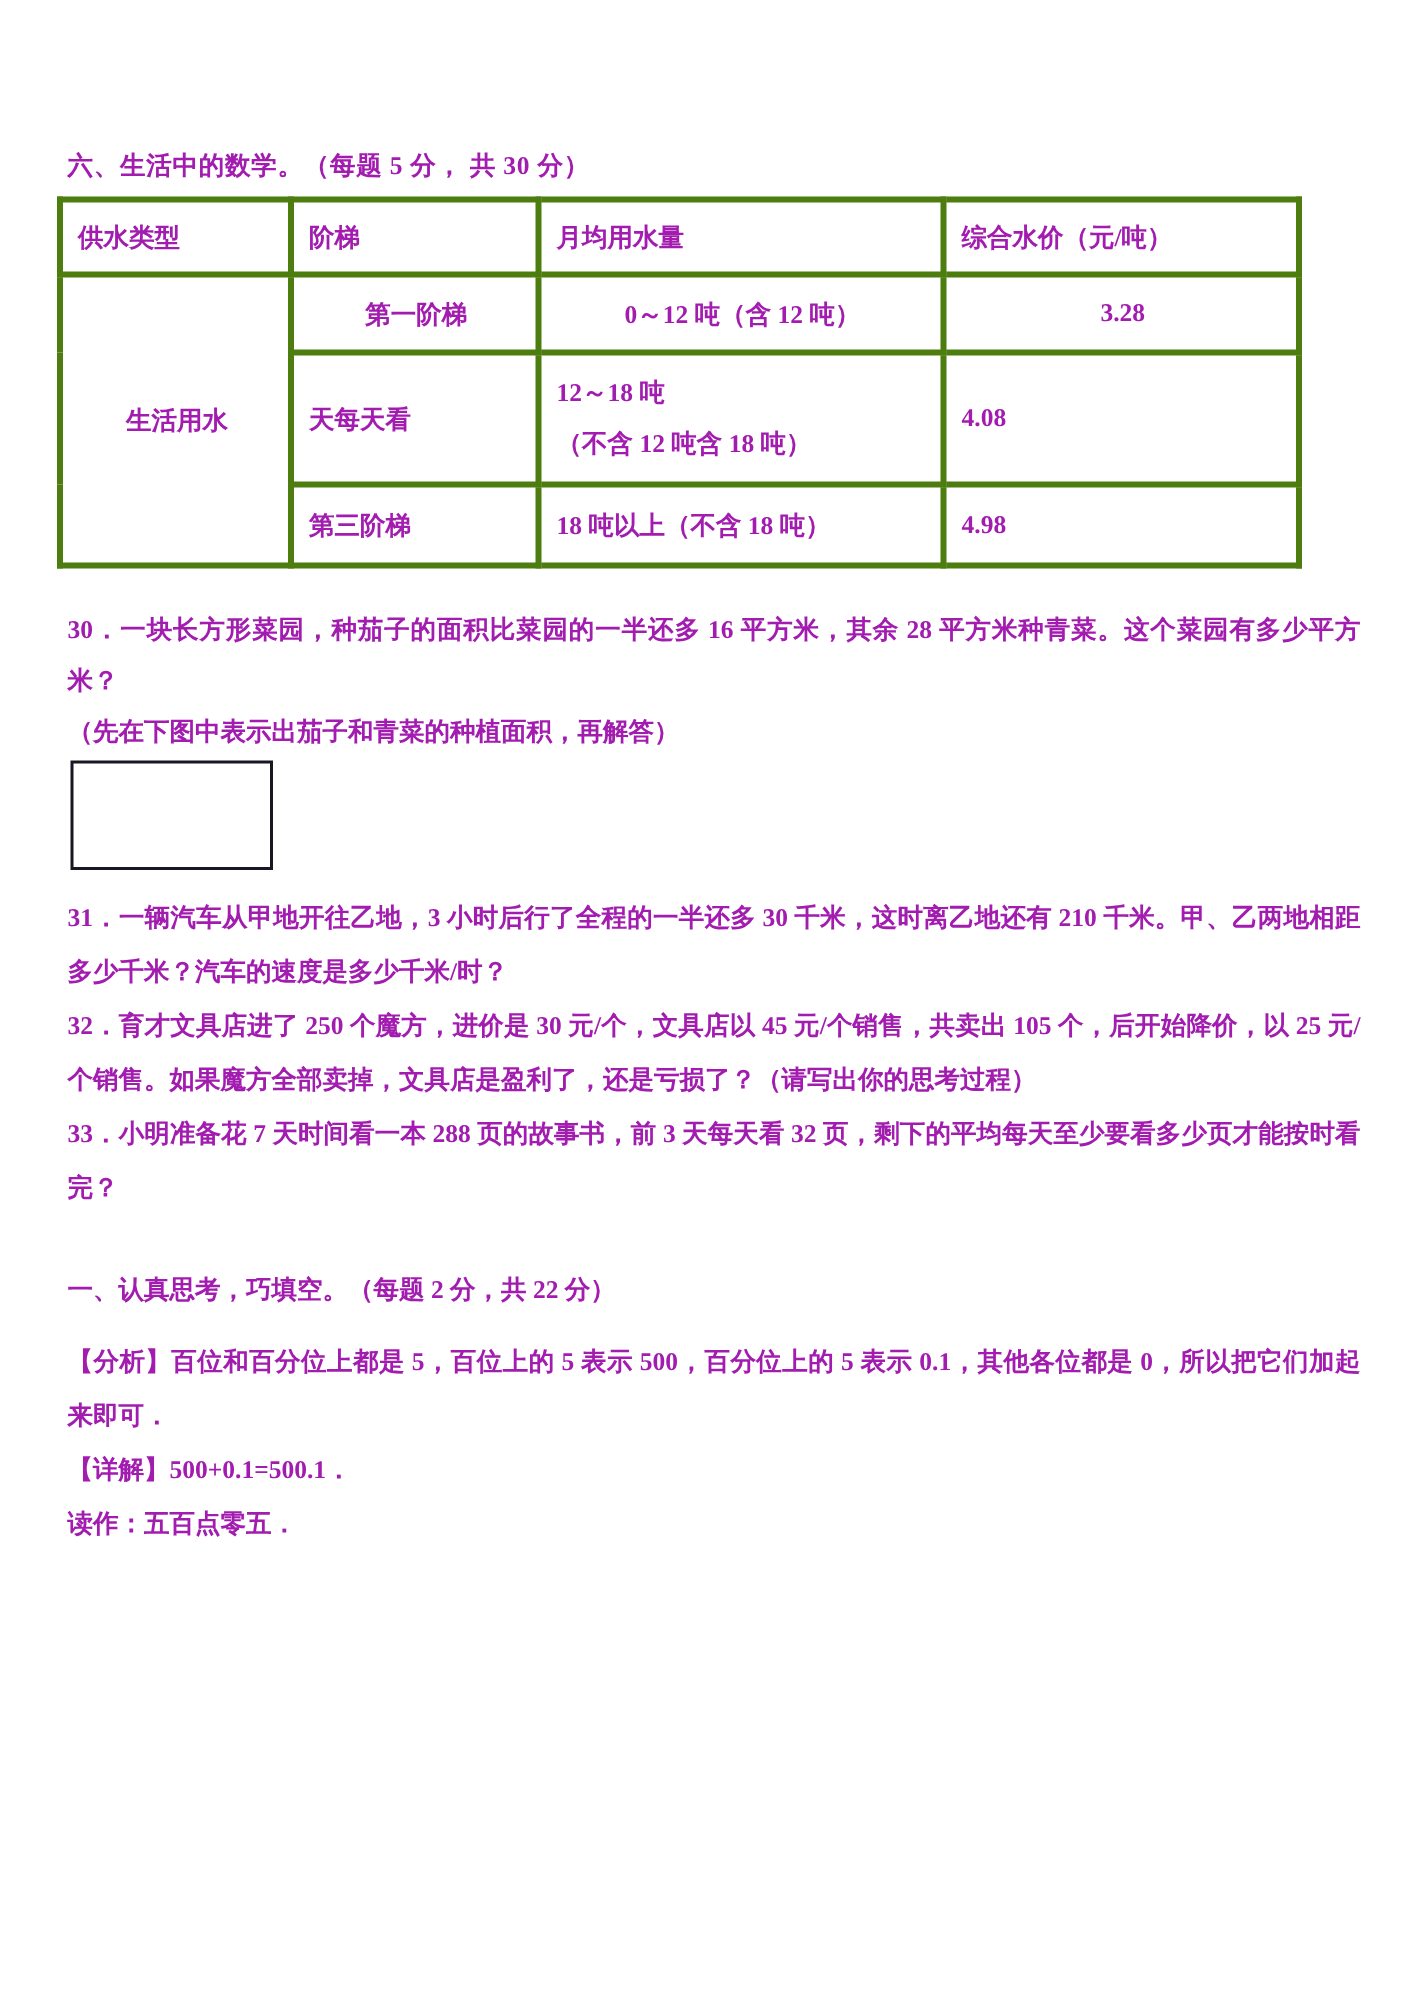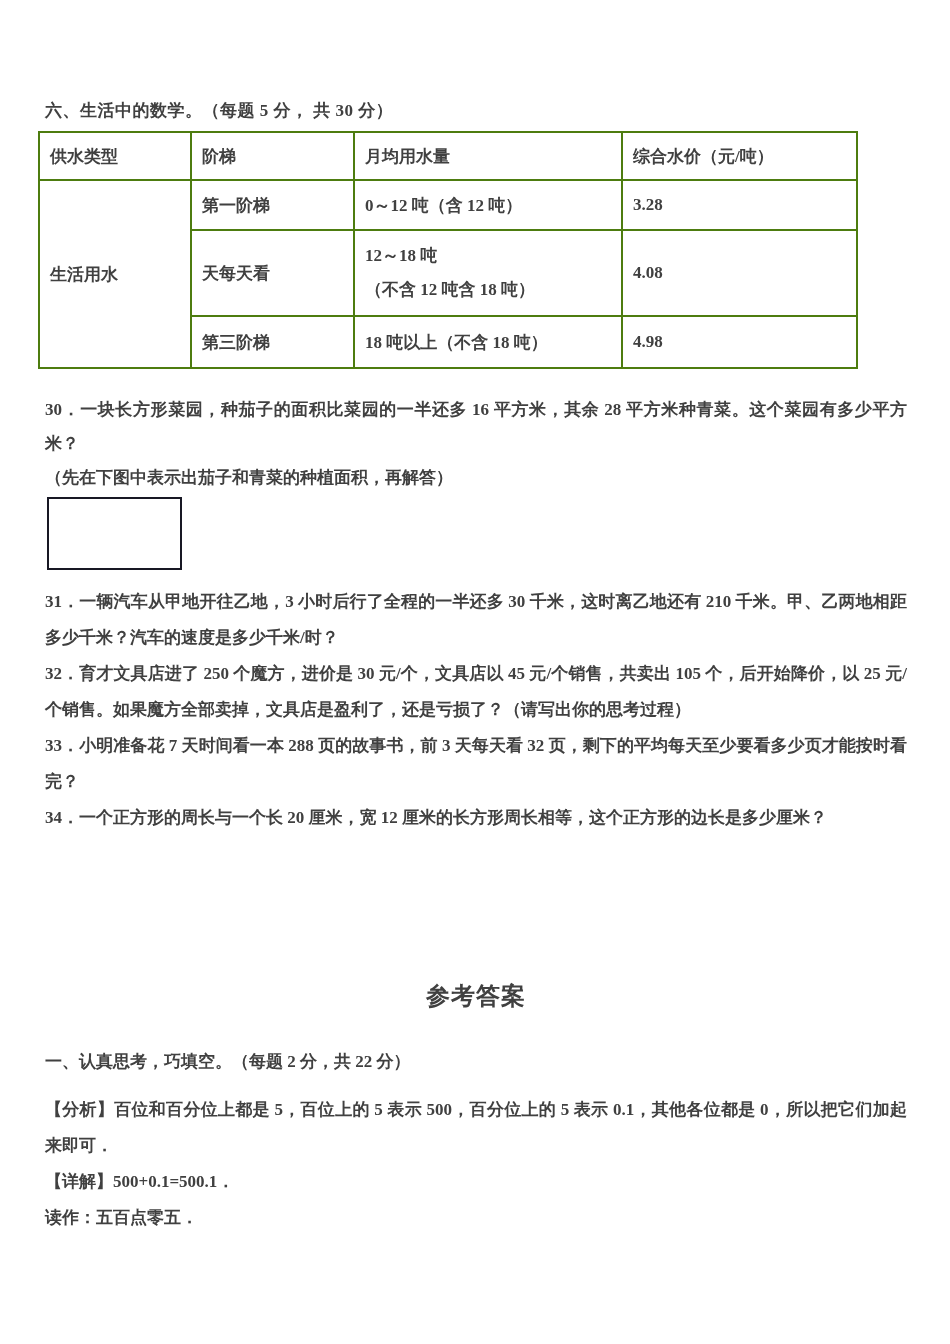--- a/index.html
+++ b/index.html
@@ -5,21 +5,21 @@
   html, body {
     margin: 0;
     padding: 0;
     background: #ffffff;
   }
   .page {
     position: relative;
     width: 950px;
     height: 1344px;
     background: #ffffff;
-    color: #404040;
+    color: #a21caf;
     font-family: "Liberation Serif", "DejaVu Serif", serif;
     font-weight: 600;
     overflow: hidden;
   }
   .content {
     padding: 95px 43px 0 45px;
     font-size: 17px;
   }
   .sec-heading {
     line-height: 32px;
@@ -32,32 +32,32 @@
   }
   .q29 { line-height: 36px; }
   .price-table {
     border-collapse: collapse;
     table-layout: fixed;
     margin-left: -7px;
     margin-top: 4px;
     border: 2px solid #000;
   }
   .price-table td {
-    border: 2px solid #4d7c0f;
+    border: 4px solid #4d7c0f;
     padding: 2px 8px 2px 10px;
     vertical-align: middle;
     font-size: 17px;
     overflow: hidden;
   }
   .col-type  { width: 132px; }
   .col-tier  { width: 143px; }
   .col-usage { width: 248px; }
   .col-price { width: 215px; }
   .row-head td { height: 42px; }
-  .row-t1 td { height: 44px; }
+  .row-t1 td { height: 44px; text-align: center; }
   .row-t2 td { height: 80px; margin-left: 16px; }
   .row-t3 td { height: 46px; }
   .usage-line { line-height: 34px; }
   .q30 { margin-top: 24px; line-height: 34px; }
   .q30-note { line-height: 34px; }
   .draw-box {
     width: 131px;
     height: 69px;
     border: 2px solid #181824;
     margin-top: 2px;
@@ -130,23 +130,21 @@
       </table>
 
     <p class="para q30">30．一块长方形菜园，种茄子的面积比菜园的一半还多 16 平方米，其余 28 平方米种青菜。这个菜园有多少平方米？</p>
     <div class="q30-note">（先在下图中表示出茄子和青菜的种植面积，再解答）</div>
 
     <div class="draw-box"></div>
 
     <p class="para q31">31．一辆汽车从甲地开往乙地，3 小时后行了全程的一半还多 30 千米，这时离乙地还有 210 千米。甲、乙两地相距多少千米？汽车的速度是多少千米/时？</p>
     <p class="para">32．育才文具店进了 250 个魔方，进价是 30 元/个，文具店以 45 元/个销售，共卖出 105 个，后开始降价，以 25 元/个销售。如果魔方全部卖掉，文具店是盈利了，还是亏损了？（请写出你的思考过程）</p>
     <p class="para">33．小明准备花 7 天时间看一本 288 页的故事书，前 3 天每天看 32 页，剩下的平均每天至少要看多少页才能按时看完？</p>
-    <p class="para">34．一个正方形的周长与一个长 20 厘米，宽 12 厘米的长方形周长相等，这个正方形的边长是多少厘米？</p>
 
-    <div class="answers-title">参考答案</div>
 
     <div class="ans-sec-heading">一、认真思考，巧填空。（每题 2 分，共 22 分）</div>
 
     <p class="para ans-analysis">【分析】百位和百分位上都是 5，百位上的 5 表示 500，百分位上的 5 表示 0.1，其他各位都是 0，所以把它们加起来即可．</p>
     <div class="ans-line">【详解】500+0.1=500.1．</div>
     <div class="ans-line">读作：五百点零五．</div>
 
   </div>
 </div>
 

